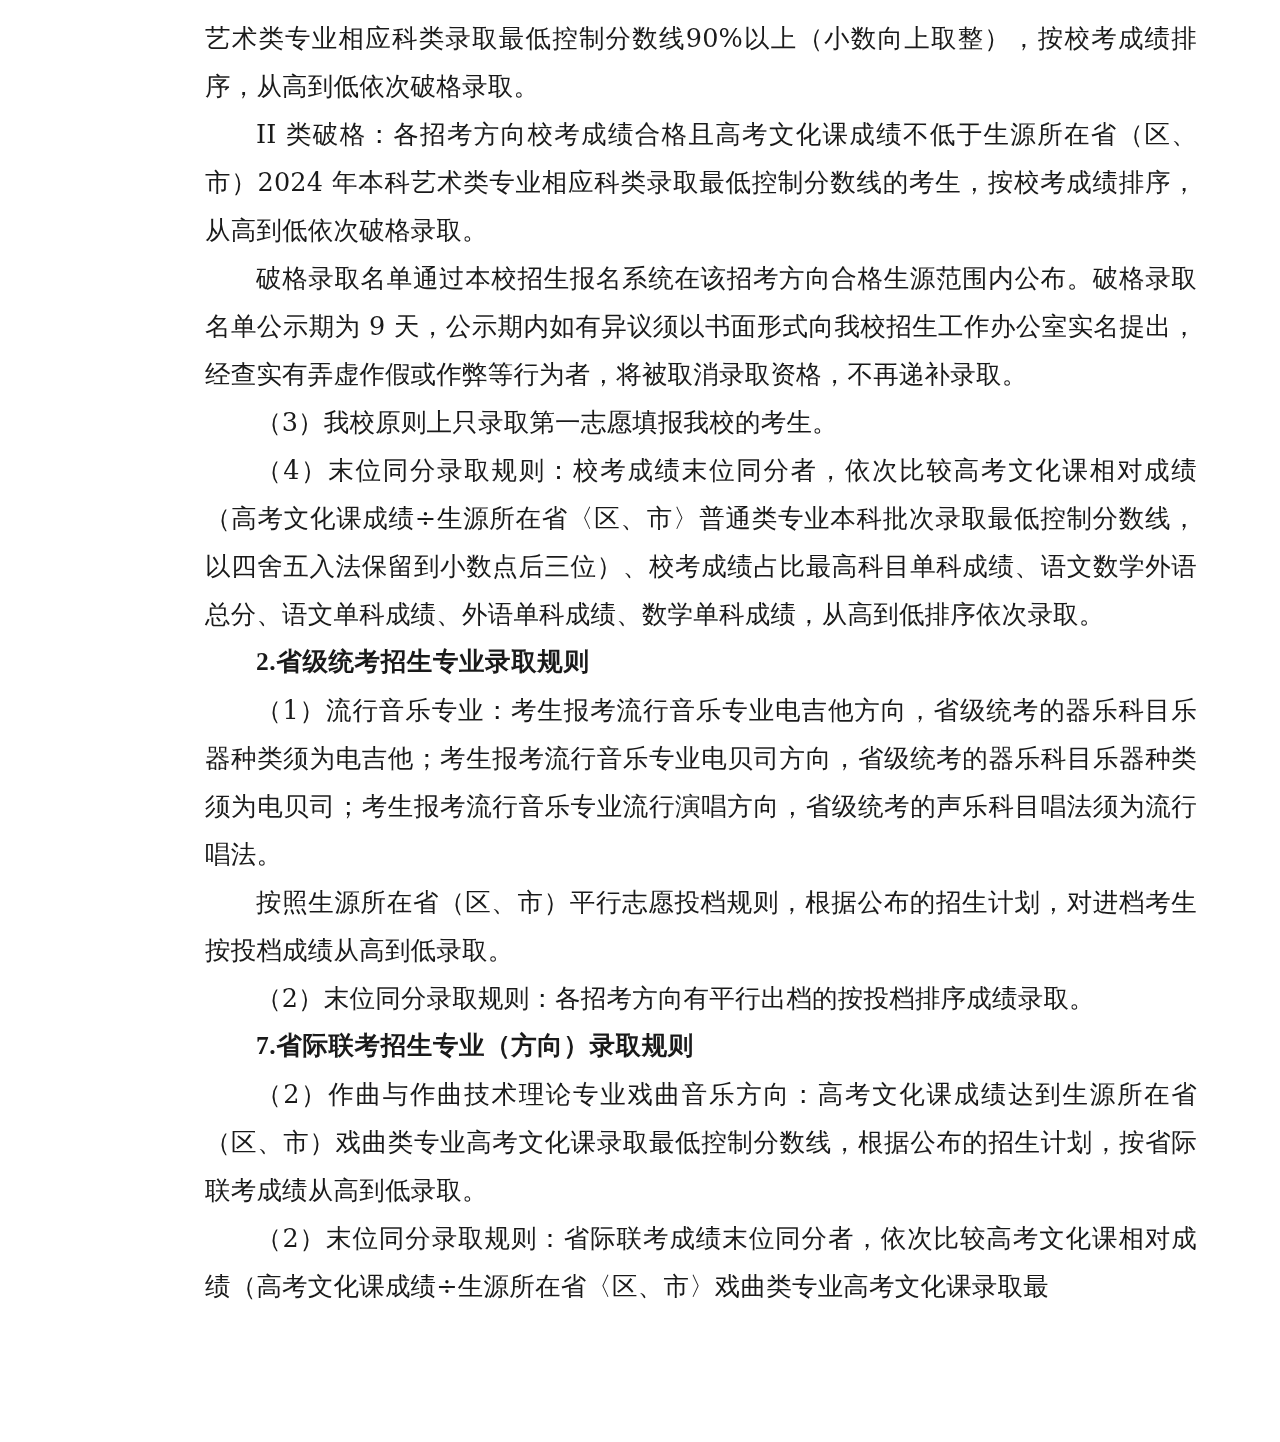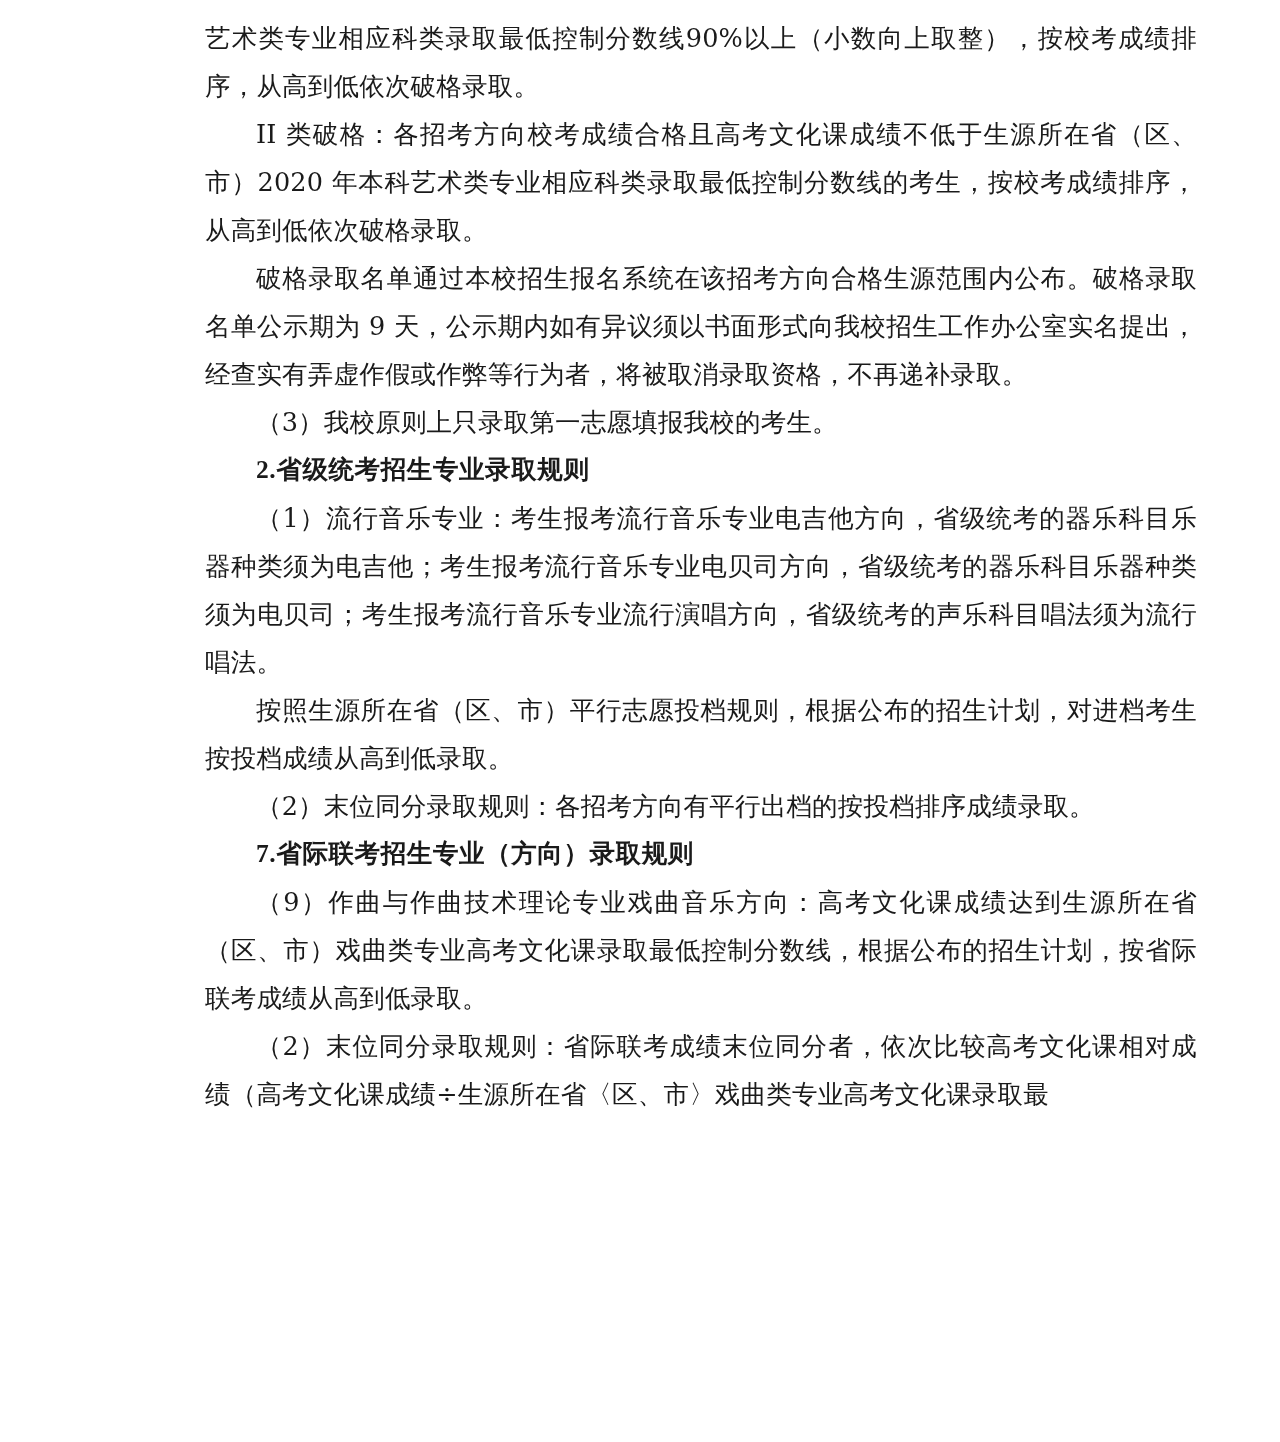--- a/index.html
+++ b/index.html
@@ -43,24 +43,25 @@
     letter-spacing: 0.6px;
     font-family: Liberation Serif, serif;
   }
 </style>
 </head>
 <body>
 
 <div class="page">
   <div class="doc">
     <p class="para para-flush">艺术类专业相应科类录取最低控制分数线90%以上（小数向上取整），按校考成绩排序，从高到低依次破格录取。</p>
-    <p class="para">II 类破格：各招考方向校考成绩合格且高考文化课成绩不低于生源所在省（区、市）2020 年本科艺术类专业相应科类录取最低控制分数线的考生，按校考成绩排序，从高到低依次破格录取。</p>
+    <p class="para">II 类破格：各招考方向校考成绩合格且高考文化课成绩不低于生源所在省（区、市）2024 年本科艺术类专业相应科类录取最低控制分数线的考生，按校考成绩排序，从高到低依次破格录取。</p>
     <p class="para">破格录取名单通过本校招生报名系统在该招考方向合格生源范围内公布。破格录取名单公示期为 9 天，公示期内如有异议须以书面形式向我校招生工作办公室实名提出，经查实有弄虚作假或作弊等行为者，将被取消录取资格，不再递补录取。</p>
     <p class="para">（3）我校原则上只录取第一志愿填报我校的考生。</p>
+    <p class="para">（4）末位同分录取规则：校考成绩末位同分者，依次比较高考文化课相对成绩（高考文化课成绩÷生源所在省〈区、市〉普通类专业本科批次录取最低控制分数线，以四舍五入法保留到小数点后三位）、校考成绩占比最高科目单科成绩、语文数学外语总分、语文单科成绩、外语单科成绩、数学单科成绩，从高到低排序依次录取。</p>
     <p class="heading">2.省级统考招生专业录取规则</p>
     <p class="para">（1）流行音乐专业：考生报考流行音乐专业电吉他方向，省级统考的器乐科目乐器种类须为电吉他；考生报考流行音乐专业电贝司方向，省级统考的器乐科目乐器种类须为电贝司；考生报考流行音乐专业流行演唱方向，省级统考的声乐科目唱法须为流行唱法。</p>
     <p class="para">按照生源所在省（区、市）平行志愿投档规则，根据公布的招生计划，对进档考生按投档成绩从高到低录取。</p>
     <p class="para">（2）末位同分录取规则：各招考方向有平行出档的按投档排序成绩录取。</p>
     <p class="heading">7.省际联考招生专业（方向）录取规则</p>
-    <p class="para">（9）作曲与作曲技术理论专业戏曲音乐方向：高考文化课成绩达到生源所在省（区、市）戏曲类专业高考文化课录取最低控制分数线，根据公布的招生计划，按省际联考成绩从高到低录取。</p>
+    <p class="para">（2）作曲与作曲技术理论专业戏曲音乐方向：高考文化课成绩达到生源所在省（区、市）戏曲类专业高考文化课录取最低控制分数线，根据公布的招生计划，按省际联考成绩从高到低录取。</p>
     <p class="para">（2）末位同分录取规则：省际联考成绩末位同分者，依次比较高考文化课相对成绩（高考文化课成绩÷生源所在省〈区、市〉戏曲类专业高考文化课录取最</p>
   </div>
 </div>
 
 </body></html>

